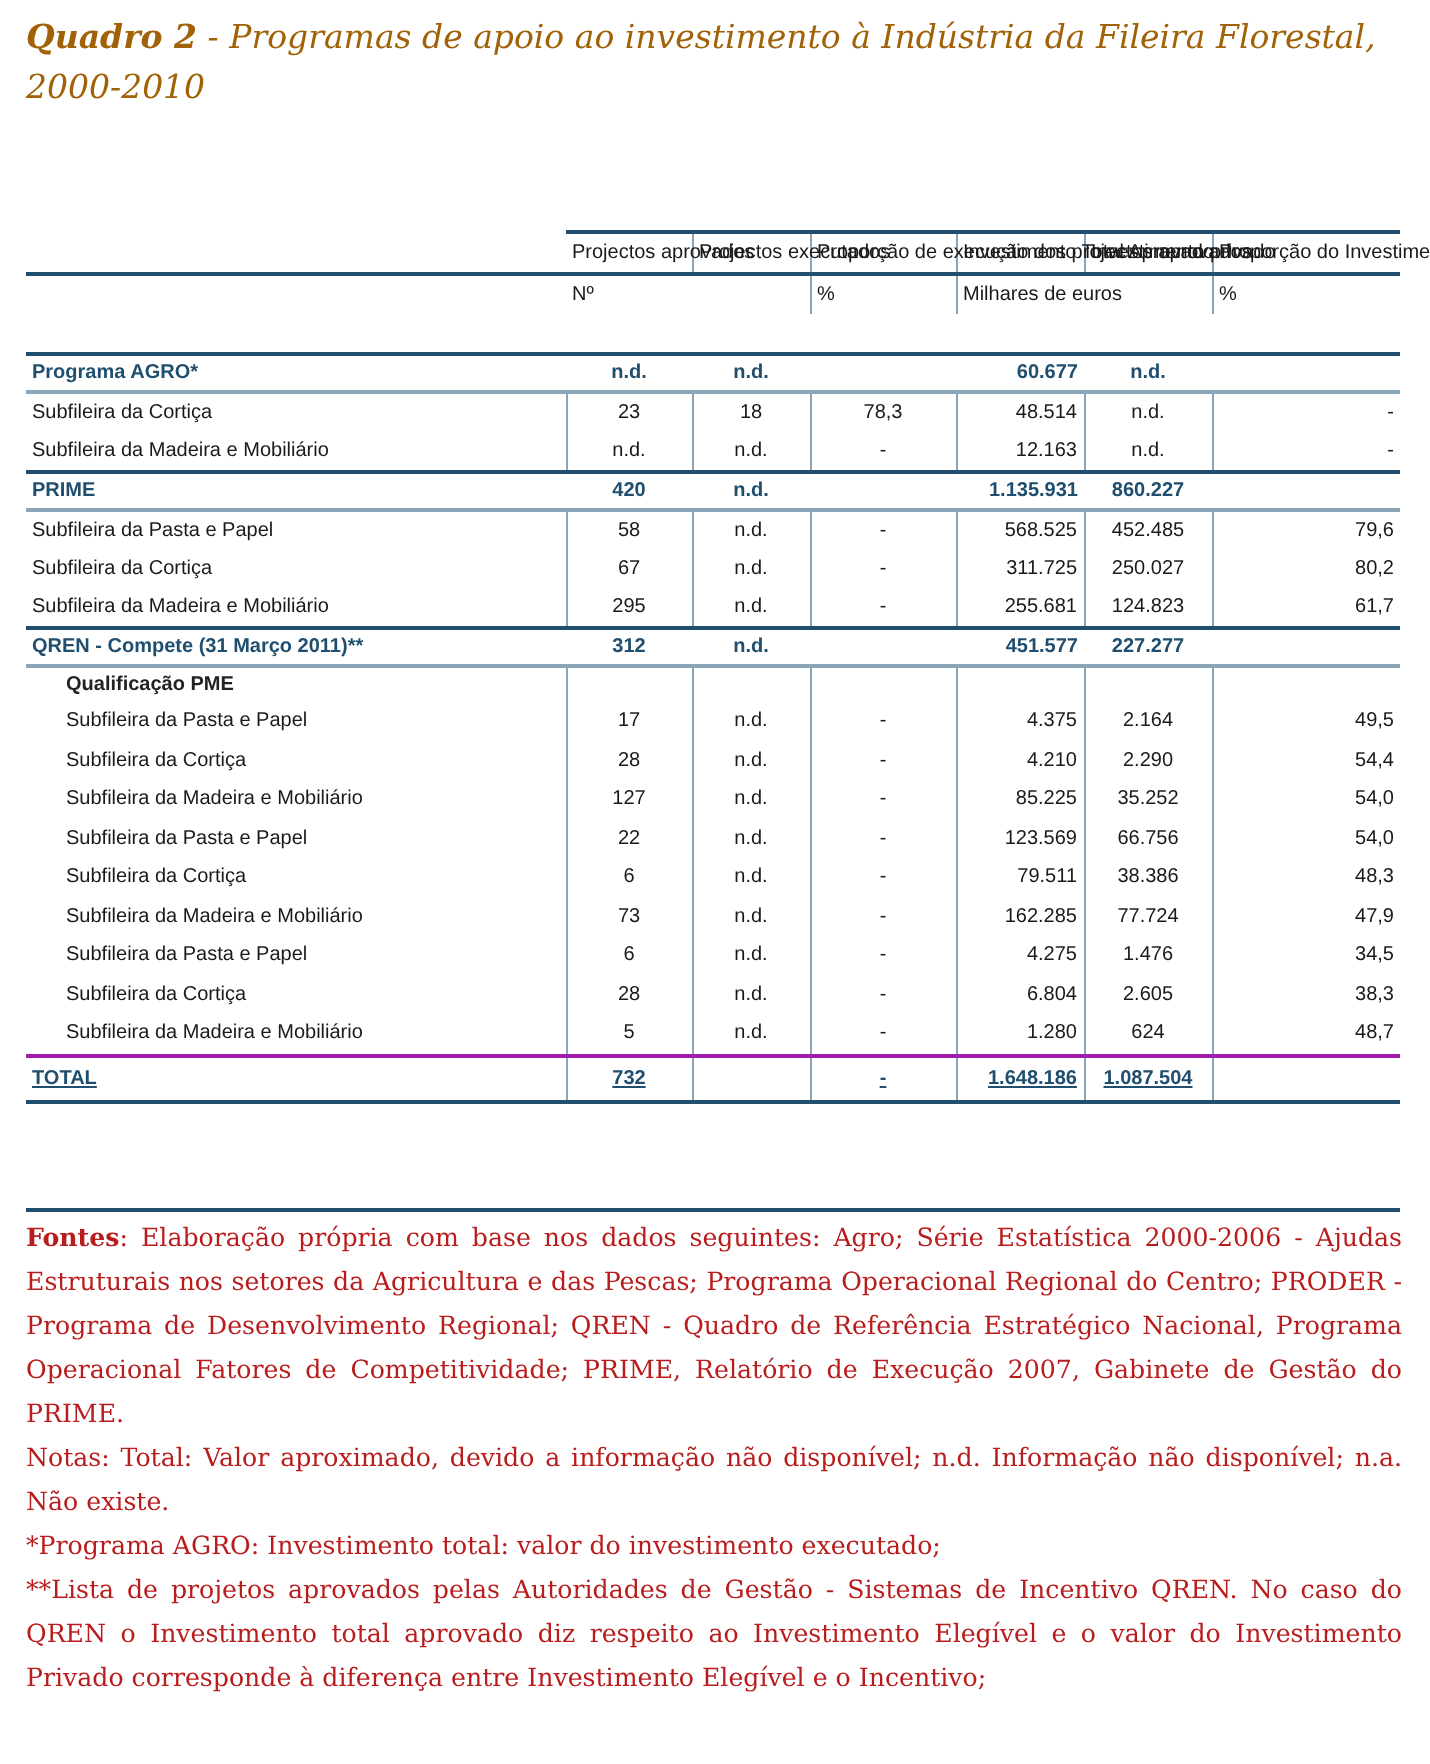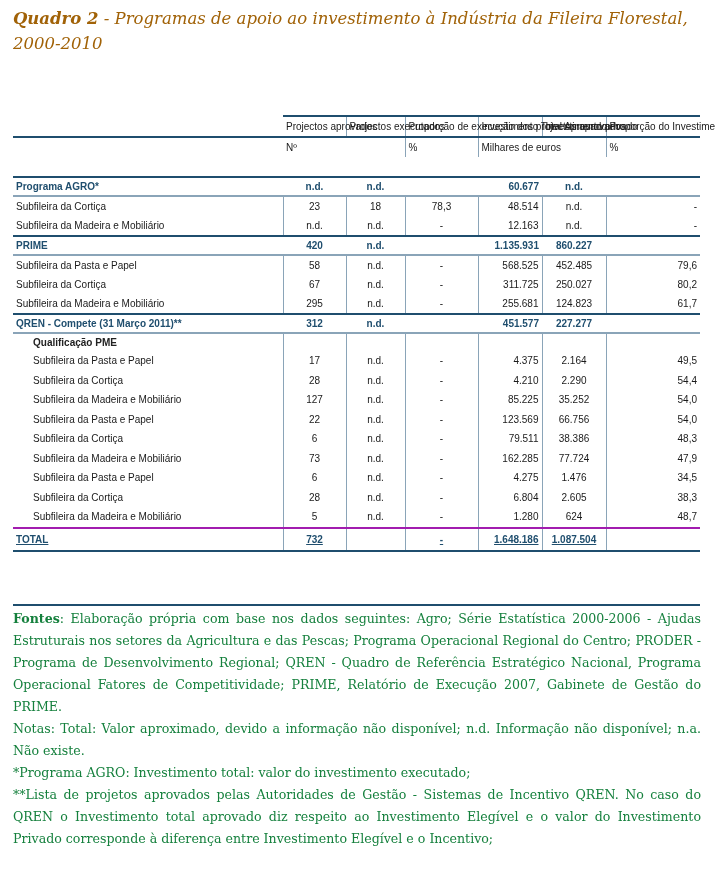--- a/index.html
+++ b/index.html
@@ -30,21 +30,21 @@
   tr.rowq td { height: 19.5px; }
   td.name { padding-left: 6px; }
   td.name.ind { padding-left: 20px; }
   td.c { text-align: center; }
   td.r { text-align: right; padding-right: 4px; }
   td.rr { text-align: right; padding-right: 22px; }
   tr.total td { font-weight: bold; color: #1f4e6e; border-top: 2px solid #a21caf; border-bottom: 2px solid #1f4e6e; height: 21px; text-decoration: underline; }
   .endline { position: absolute; left: 13px; top: 604px; width: 687px; border-top: 2px solid #1f4e6e; }
   .notes {
     position: absolute; left: 13px; top: 608px; width: 688px;
-    font-family: "DejaVu Serif", serif; font-size: 12.6px; line-height: 22px; color: #15803d;
+    font-family: "DejaVu Serif", serif; font-size: 12.6px; line-height: 22px; color: #b91c1c;
     text-align: justify;
   }
   .notes p { margin: 0; }
 </style>
 </head>
 <body>
 
 <div class="title">
   <b>Quadro 2</b><span> - Programas de apoio ao investimento à Indústria da Fileira Florestal, 2000-2010</span>
 </div>

